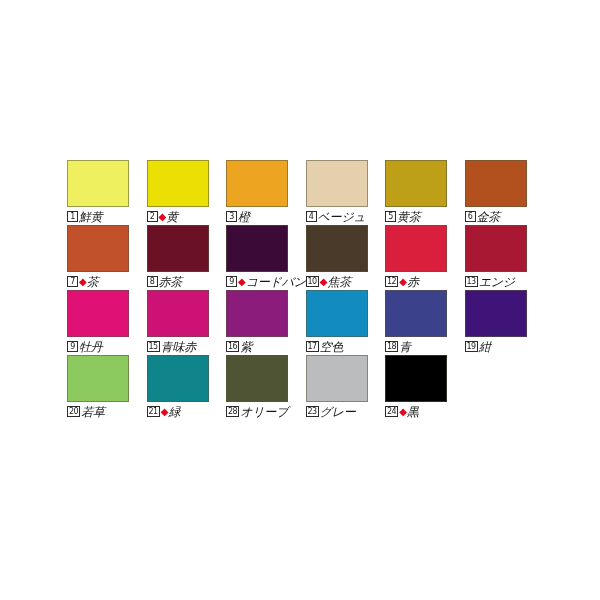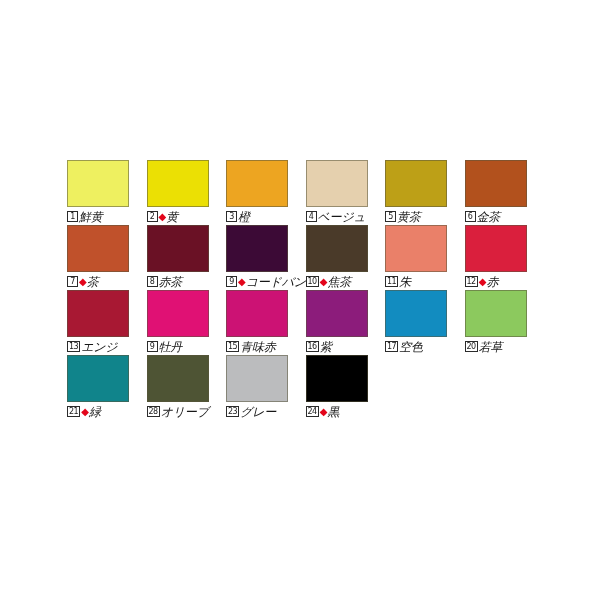--- a/index.html
+++ b/index.html
@@ -176,27 +176,20 @@
       </div>
       <div class="swatch-cell">
         <div class="swatch-chip" style="background-color: rgb(74, 58, 41);"></div>
         <div class="swatch-label">
           <span class="swatch-num">10</span>
           <span class="swatch-diamond" style="color: rgb(227, 5, 27);">◆</span>
           <span class="swatch-name">焦茶</span>
         </div>
       </div>
       <div class="swatch-cell">
-        <div class="swatch-chip" style="background-color: rgb(234, 128, 105);"></div>
-        <div class="swatch-label">
-          <span class="swatch-num">11</span>
-          <span class="swatch-name">朱</span>
-        </div>
-      </div>
-      <div class="swatch-cell">
         <div class="swatch-chip" style="background-color: rgb(218, 31, 61);"></div>
         <div class="swatch-label">
           <span class="swatch-num">12</span>
           <span class="swatch-diamond" style="color: rgb(227, 5, 27);">◆</span>
           <span class="swatch-name">赤</span>
         </div>
       </div>
       <div class="swatch-cell">
         <div class="swatch-chip" style="background-color: rgb(168, 24, 51);"></div>
         <div class="swatch-label">
@@ -226,20 +219,34 @@
         </div>
       </div>
       <div class="swatch-cell">
         <div class="swatch-chip" style="background-color: rgb(18, 140, 192);"></div>
         <div class="swatch-label">
           <span class="swatch-num">17</span>
           <span class="swatch-name">空色</span>
         </div>
       </div>
       <div class="swatch-cell">
+        <div class="swatch-chip" style="background-color: rgb(60, 65, 140);"></div>
+        <div class="swatch-label">
+          <span class="swatch-num">18</span>
+          <span class="swatch-name">青</span>
+        </div>
+      </div>
+      <div class="swatch-cell">
+        <div class="swatch-chip" style="background-color: rgb(63, 20, 120);"></div>
+        <div class="swatch-label">
+          <span class="swatch-num">19</span>
+          <span class="swatch-name">紺</span>
+        </div>
+      </div>
+      <div class="swatch-cell">
         <div class="swatch-chip" style="background-color: rgb(140, 201, 94);"></div>
         <div class="swatch-label">
           <span class="swatch-num">20</span>
           <span class="swatch-name">若草</span>
         </div>
       </div>
       <div class="swatch-cell">
         <div class="swatch-chip" style="background-color: rgb(16, 132, 139);"></div>
         <div class="swatch-label">
           <span class="swatch-num">21</span>

